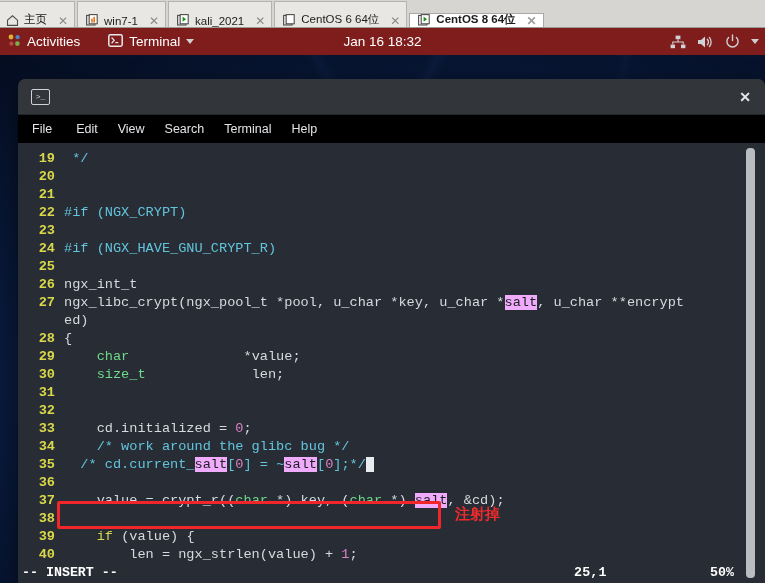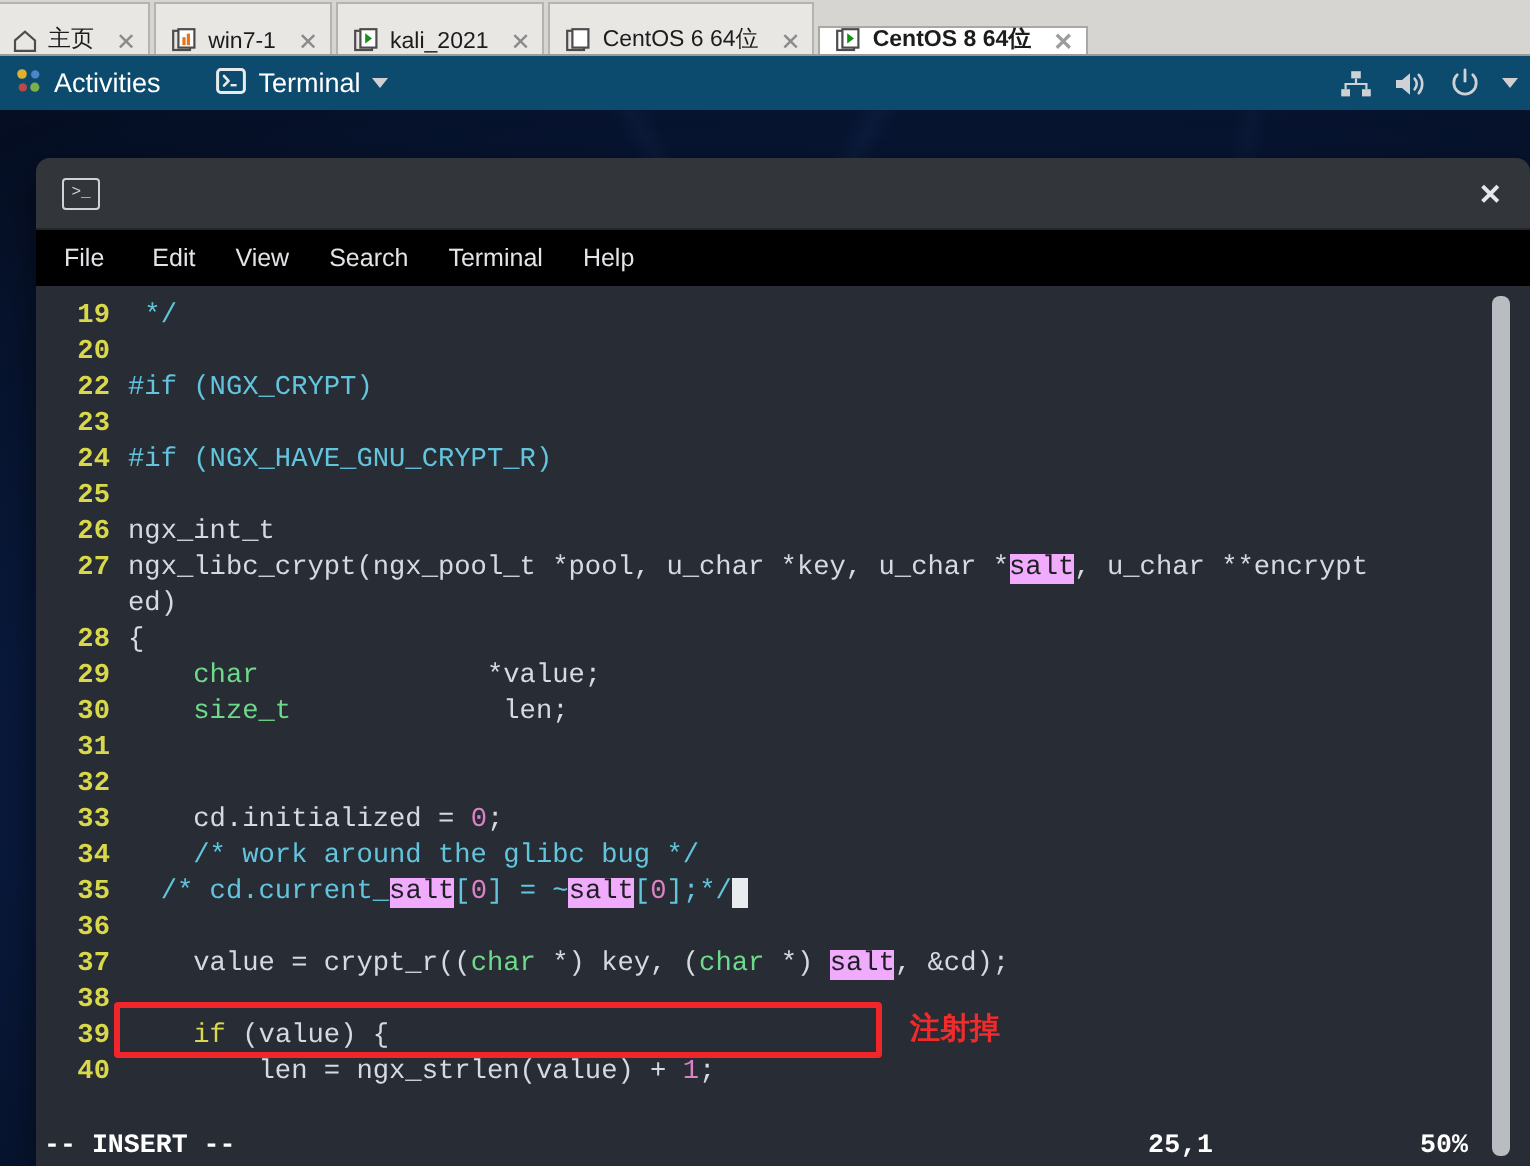--- a/index.html
+++ b/index.html
@@ -42,21 +42,21 @@
   .tab .tclose{
     color:#8a8a8a; font-size:12px; margin-left:6px; line-height:1;
   }
   .tab.active .tclose{ color:#9d9d9d; }
   .ticon{ width:13px; height:13px; position:relative; flex:0 0 13px;}
   .ticon svg{ display:block; }
 
   
   #gnomebar{
     position:absolute; left:0; top:28px; width:765px; height:27px;
-    background:#0c4a6e;
+    background:#7f1d1d;
     display:flex; align-items:center;
     color:#ffffff;
     font-size:13.5px;
     z-index:5;
   }
   #activities{
     display:flex; align-items:center; gap:6px;
     padding:0 10px 0 8px; height:100%;
   }
   #gfoot{ font-size:13.5px; }
@@ -269,20 +269,21 @@
       <svg width="15" height="13" viewBox="0 0 15 13">
         <rect x="0.8" y="0.8" width="13.4" height="11.4" rx="1.6" fill="none" stroke="#e8eaec" stroke-width="1.5"></rect>
         <path d="M4 4 L6.3 6.4 L4 8.8" fill="none" stroke="#e8eaec" stroke-width="1.3" stroke-linecap="round" stroke-linejoin="round"></path>
         <rect x="7.3" y="8" width="3" height="1.2" fill="#e8eaec"></rect>
       </svg>
     </span>
     <span>Terminal</span>
     <span class="caret-dn"></span>
   </div>
 
+  <div id="clock">Jan 16  18:32</div>
 
   <div id="tray">
     <span>
       <svg width="16" height="14" viewBox="0 0 16 14">
         <rect x="5.6" y="0.6" width="4.8" height="3.6" fill="#cfd2d5"></rect>
         <rect x="0.6" y="9.6" width="4.4" height="3.6" fill="#cfd2d5"></rect>
         <rect x="11" y="9.6" width="4.4" height="3.6" fill="#cfd2d5"></rect>
         <path d="M8 4.2 V7 M2.8 9.6 V7 H13.2 V9.6" fill="none" stroke="#cfd2d5" stroke-width="1.1"></path>
       </svg>
     </span>
@@ -318,20 +319,21 @@
         <span class="mitem">View</span>
         <span class="mitem">Search</span>
         <span class="mitem">Terminal</span>
         <span class="mitem">Help</span>
       </div>
 
     <div id="vim">
       <div id="codewrap">
           <div class="ln"><span class="num">19</span><span class="code"><span> </span><span class="cmt">*/</span></span></div>
           <div class="ln"><span class="num">20</span><span class="code"></span></div>
+          <div class="ln"><span class="num">21</span><span class="code"></span></div>
           <div class="ln"><span class="num">22</span><span class="code"><span class="pre">#if (NGX_CRYPT)</span></span></div>
           <div class="ln"><span class="num">23</span><span class="code"></span></div>
           <div class="ln"><span class="num">24</span><span class="code"><span class="pre">#if (NGX_HAVE_GNU_CRYPT_R)</span></span></div>
           <div class="ln"><span class="num">25</span><span class="code"></span></div>
           <div class="ln"><span class="num">26</span><span class="code"><span>ngx_int_t</span></span></div>
           <div class="ln"><span class="num">27</span><span class="code"><span>ngx_libc_crypt(ngx_pool_t *pool, u_char *key, u_char *</span><span class="hl">salt</span><span>, u_char **encrypt</span></span></div>
           <div class="ln"><span class="num blank">&nbsp;</span><span class="code"><span>ed)</span></span></div>
           <div class="ln"><span class="num">28</span><span class="code"><span>{</span></span></div>
           <div class="ln"><span class="num">29</span><span class="code"><span>    </span><span class="typ">char</span><span>              *value;</span></span></div>
           <div class="ln"><span class="num">30</span><span class="code"><span>    </span><span class="typ">size_t</span><span>             len;</span></span></div>

